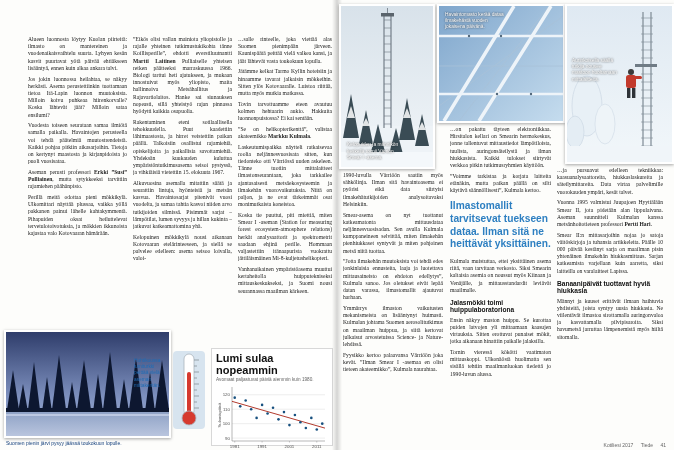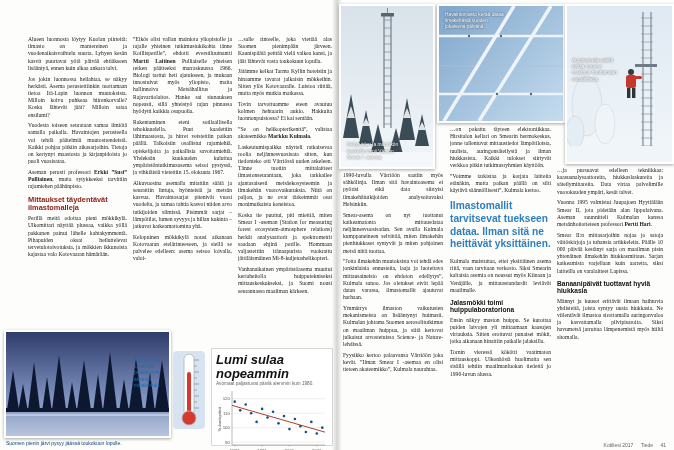--- a/index.html
+++ b/index.html
@@ -21,41 +21,40 @@
   .photo svg{display:block;}
   .photo-caption{position:absolute;color:#fff;font-family:"Liberation Sans",sans-serif;
        font-size:4.8px;line-height:1.3;text-shadow:0 0 2px rgba(0,0,0,.85);}
   .caption-dark{position:absolute;font-family:"Liberation Sans",sans-serif;font-size:5px;
        line-height:1.3;color:#15417c;}
   .thermo-caption{position:absolute;font-family:"Liberation Sans",sans-serif;font-size:4.8px;
        line-height:1.3;color:#1f6cb5;}
   .chart-box{position:absolute;left:211px;top:348px;width:122px;height:98px;background:#fff;
        border:0.5px solid #d8d8d8;box-sizing:border-box;padding:4px 3px 2px 4px;
        font-family:"Liberation Sans",sans-serif;}
-  .chart-title{font-weight:bold;font-size:13px;color:#111;line-height:1.05;font-style:italic;}
+  .chart-title{font-weight:bold;font-size:11px;color:#111;line-height:1.05;}
   .chart-sub{font-size:4.7px;color:#666;line-height:1.2;margin:1px 0 1px 0;}
   .footer{position:absolute;font-family:"Liberation Sans",sans-serif;font-size:5px;color:#666;}
   .footer span{margin-left:6px;}
   b{font-weight:bold;}
 </style>
 </head>
 <body>
 
 <div class="spread">
 
   <section>
 
     <div class="col" style="left:28px;top:36px;width:99px;height:278px;">
       <div>
           <p class="para">Alueen luonnosta löytyy Kuolan piirteitä: ilmasto on mantereinen ja vuodenaikaisvaihtelu suurta. Lyhyen kesän kasvit puurtavat yötä päivää ehtiäkseen lisääntyä, ennen kuin alkaa ankara talvi.</p>
           <p class="para">Jos jokin luonnossa heilahtaa, se näkyy herkästi. Asema perustettiinkin tuottamaan tietoa Itä-Lapin luonnon muutoksista. Milloin koivu puhkeaa hiirenkorvalle? Koska lähtevät jäät? Milloin sataa ensilumi?</p>
           <p class="para">Vuodesta toiseen seurataan samaa ilmiötä samalla paikalla. Havaintojen perusteella voi tehdä päätelmiä muutostrendeistä. Kaikki pohjaa pitkiin aikasarjoihin. Tietoja on kertynyt maastosta ja kirjanpidoista jo puoli vuosisataa.</p>
           <p class="para">Aseman perusti professori <b>Erkki ”Susi” Pulliainen</b>, mutta sytykkeeksi tarvittiin rajamiehen päähänpisto.</p>
         </div>
-      <h3 class="section-head">Mittaukset täydentävät ilmastomalleja</h3>
       <div>
           <p class="para">Perillä meitä odottaa pieni mökkikylä. Ulkomittari näyttää plussaa, vaikka yöllä pakkanen painui lähelle kahtakymmentä. Pihapuiden oksat heiluttelevat tervetulotoivotuksia, ja mökkien ikkunoista kajastaa valo Kotovaaran hämärään.</p>
         </div>
     </div>
 
     <div class="col" style="left:133px;top:36px;width:99px;height:310px;">
         <p class="para">”Eikös olisi vallan mainiota yliopistolle ja rajalle yhteinen tutkimustukikohta tänne Koillisperille”, ehdotti everstiluutnantti <b>Martti Laitinen</b> Pulliaiselle yhteisen retken päätteeksi marraskuussa 1966. Biologi tarttui heti ajatukseen, ja mukaan innostuivat myös yliopisto, maita hallinnoiva Metsähallitus ja Rajavartiolaitos. Hanke sai siunauksen nopeasti, sillä yhteistyö rajan pinnassa hyödytti kaikkia osapuolia.</p>
         <p class="para">Rakentaminen eteni sotilaallisella tehokkuudella. Puut kaadettiin lähimaastosta, ja hirret veistettiin paikan päällä. Talkoisiin osallistui rajamiehiä, opiskelijoita ja paikallisia savottamiehiä. Yhdeksän kuukauden kuluttua ympäristöntutkimusasema seisoi pystyssä, ja vihkiäisiä vietettiin 15. elokuuta 1967.</p>
         <p class="para">Alkuvuosina asemalla mitattiin säätä ja seurattiin lintuja, hyönteisiä ja metsän kasvua. Havaintosarjat pitenivät vuosi vuodelta, ja samaa tahtia kasvoi niiden arvo tutkijoiden silmissä. Pisimmät sarjat – lämpötilat, lumen syvyys ja hillan kukinta – jatkuvat katkeamattomina yhä.</p>
         <p class="para">Kelopuinen mökkikylä nousi aikanaan Kotovaaran etelärinteeseen, ja siellä se palvelee edelleen: asema seisoo loivalla, valoi-</p>

